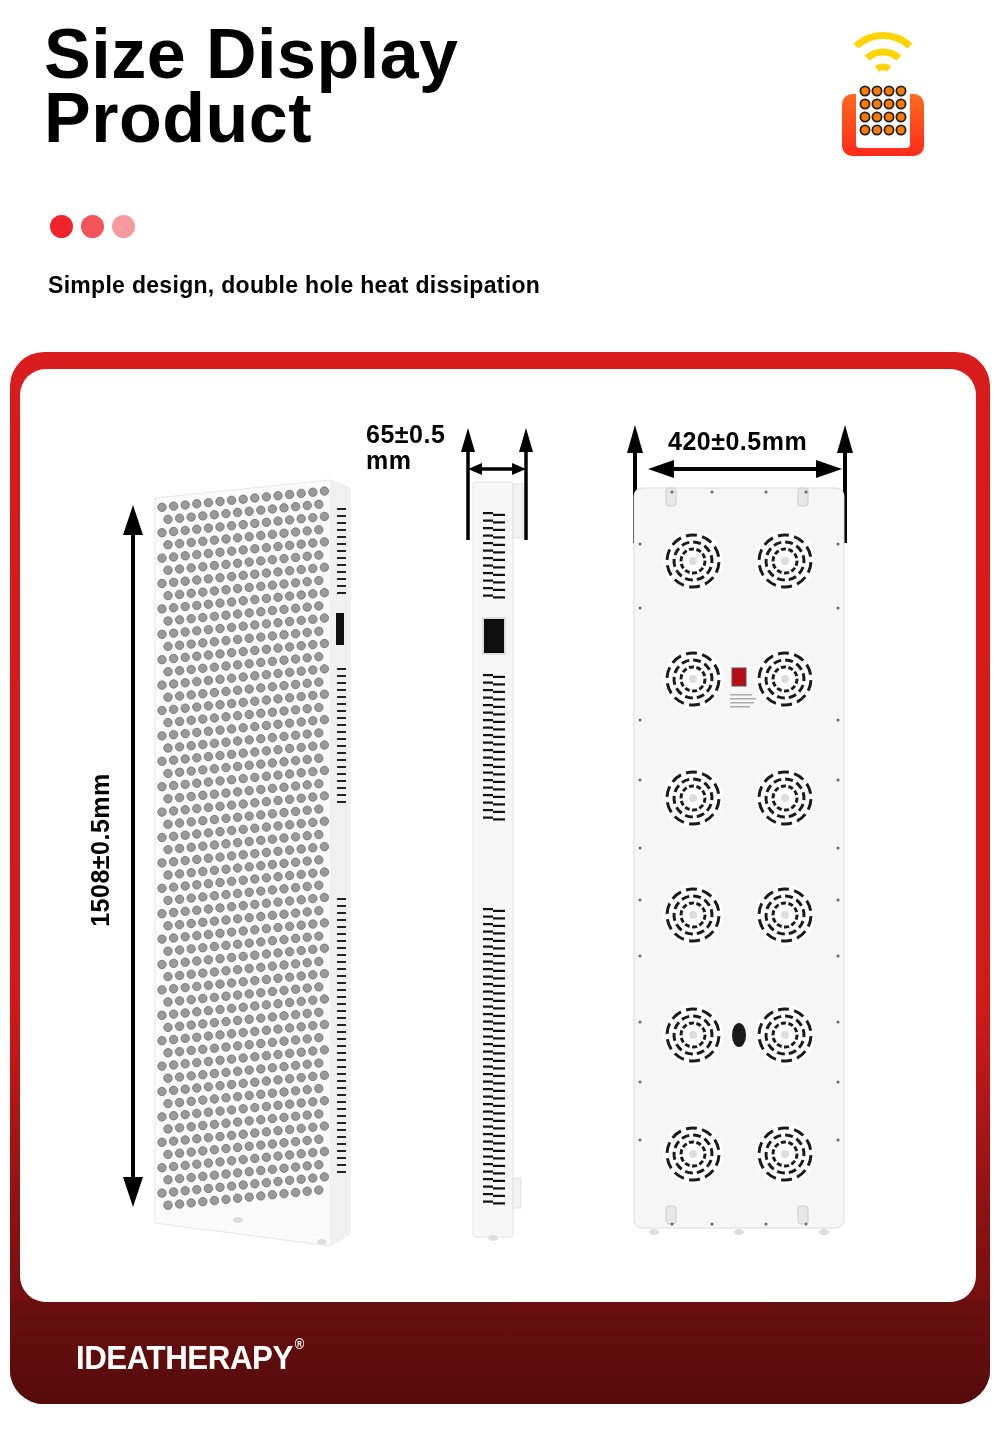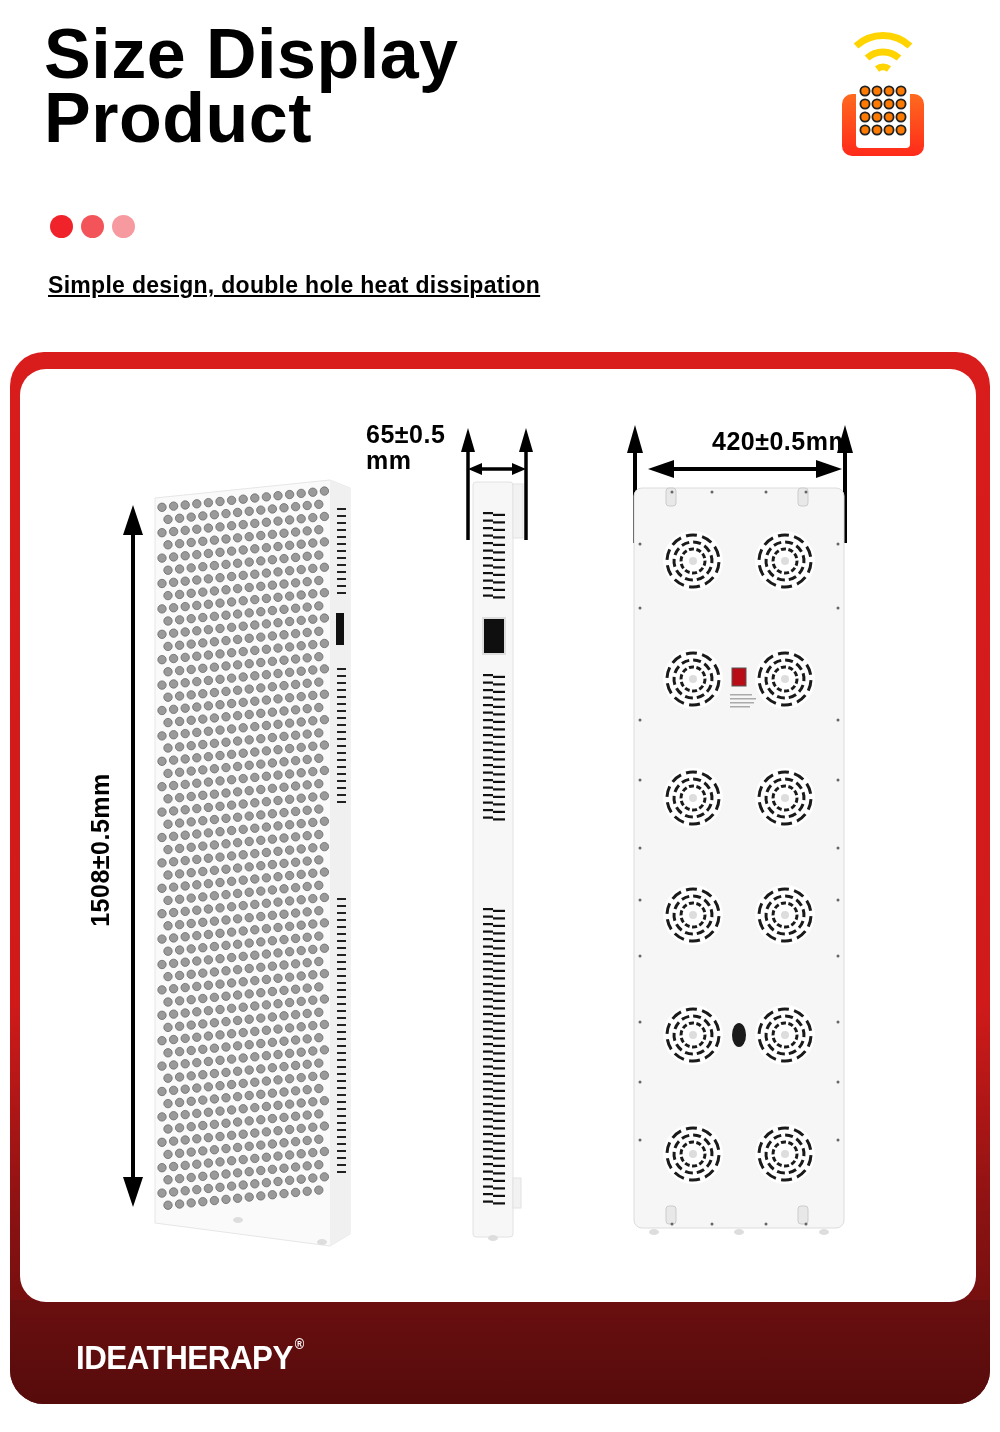--- a/index.html
+++ b/index.html
@@ -3,21 +3,21 @@
 <meta charset="utf-8">
 <style>
   * { box-sizing: border-box; margin: 0; padding: 0; }
   html, body { width: 1000px; height: 1432px; background: #ffffff; overflow: hidden; }
   body { position: relative; font-family: "Liberation Sans", "DejaVu Sans", sans-serif; color: #000; }
 
   .title { position: absolute; left: 44px; top: 22px; font-size: 70px; font-weight: 700; line-height: 64px; letter-spacing: 0.5px; }
   .title span { display: block; }
   .dots { position: absolute; left: 50px; top: 215px; display: flex; gap: 8px; }
   .dot { width: 23px; height: 23px; border-radius: 50%; }
-  .subtitle { position: absolute; left: 48px; top: 272px; font-size: 23px; font-weight: 700; letter-spacing: 0.3px; text-decoration: underline; }
+  .subtitle { position: absolute; left: 48px; top: 272px; font-size: 23px; font-weight: 700; letter-spacing: 0.3px; }
 
   .remote-icon { position: absolute; left: 838px; top: 24px; width: 90px; height: 135px; }
 
   .frame { position: absolute; left: 10px; top: 352px; width: 980px; height: 1052px; border-radius: 34px;
            background: linear-gradient(180deg, #d91c1c 0%, #d01a1a 62%, #8b1212 82%, #5c0c0c 100%); }
   .panel { position: absolute; left: 20px; top: 369px; width: 956px; height: 933px; background: #fff; border-radius: 26px; }
   .footer-bg { position: absolute; left: 10px; top: 1300px; width: 980px; height: 104px;
                background: linear-gradient(180deg, #6a0f10 0%, #560b0b 100%); border-radius: 0 0 34px 34px; }
   .brand { position: absolute; left: 76px; top: 1338px; color: #fff; font-size: 34px; font-weight: 700; letter-spacing: -0.5px;
            font-family: "Liberation Sans", sans-serif; transform: scaleX(0.92); transform-origin: left; }
@@ -1155,21 +1155,21 @@
 
 <svg style="left:624px;top:425px;width:232px;height:118px;" viewBox="0 0 232 118">
   <line x1="11" y1="20" x2="11" y2="118" stroke="#000" stroke-width="4"></line>
   <polygon points="11,0 3,28 19,28" fill="#000"></polygon>
   <line x1="221" y1="20" x2="221" y2="118" stroke="#000" stroke-width="4"></line>
   <polygon points="221,0 213,28 229,28" fill="#000"></polygon>
   <line x1="40" y1="44" x2="195" y2="44" stroke="#000" stroke-width="4"></line>
   <polygon points="24,44 50,35 50,53" fill="#000"></polygon>
   <polygon points="218,44 192,35 192,53" fill="#000"></polygon>
 </svg>
-<div class="dim-label" style="left:668px;top:428px;margin-left:44px;">420±0.5mm</div>
+<div class="dim-label" style="left:668px;top:428px;">420±0.5mm</div>
 
 <svg style="left:632px;top:484px;width:214px;height:752px;" viewBox="0 0 214 752">
   <rect x="2" y="4" width="210" height="740" rx="8" fill="#f6f6f6" stroke="#dcdcdc"></rect>
   <g id="fans">
       <g>
         <circle cx="61" cy="77" r="30" fill="#fff"></circle>
         <path d="M67.95496954423928 102.05251282084701 A26 26 0 0 1 57.13508179294455 102.71113391612224" stroke="#1a1a1a" stroke-width="3" fill="none"></path>
         <path d="M51.90119098768777 101.35593715210864 A26 26 0 0 1 42.76059015300951 95.52900235936912" stroke="#1a1a1a" stroke-width="3" fill="none"></path>
         <path d="M39.32284821669569 91.35622131912108 A26 26 0 0 1 35.35293313988532 81.269421678964" stroke="#1a1a1a" stroke-width="3" fill="none"></path>
         <path d="M35.024440647635444 75.87291689224512 A26 26 0 0 1 37.7415839555839 65.37906702950028" stroke="#1a1a1a" stroke-width="3" fill="none"></path>

